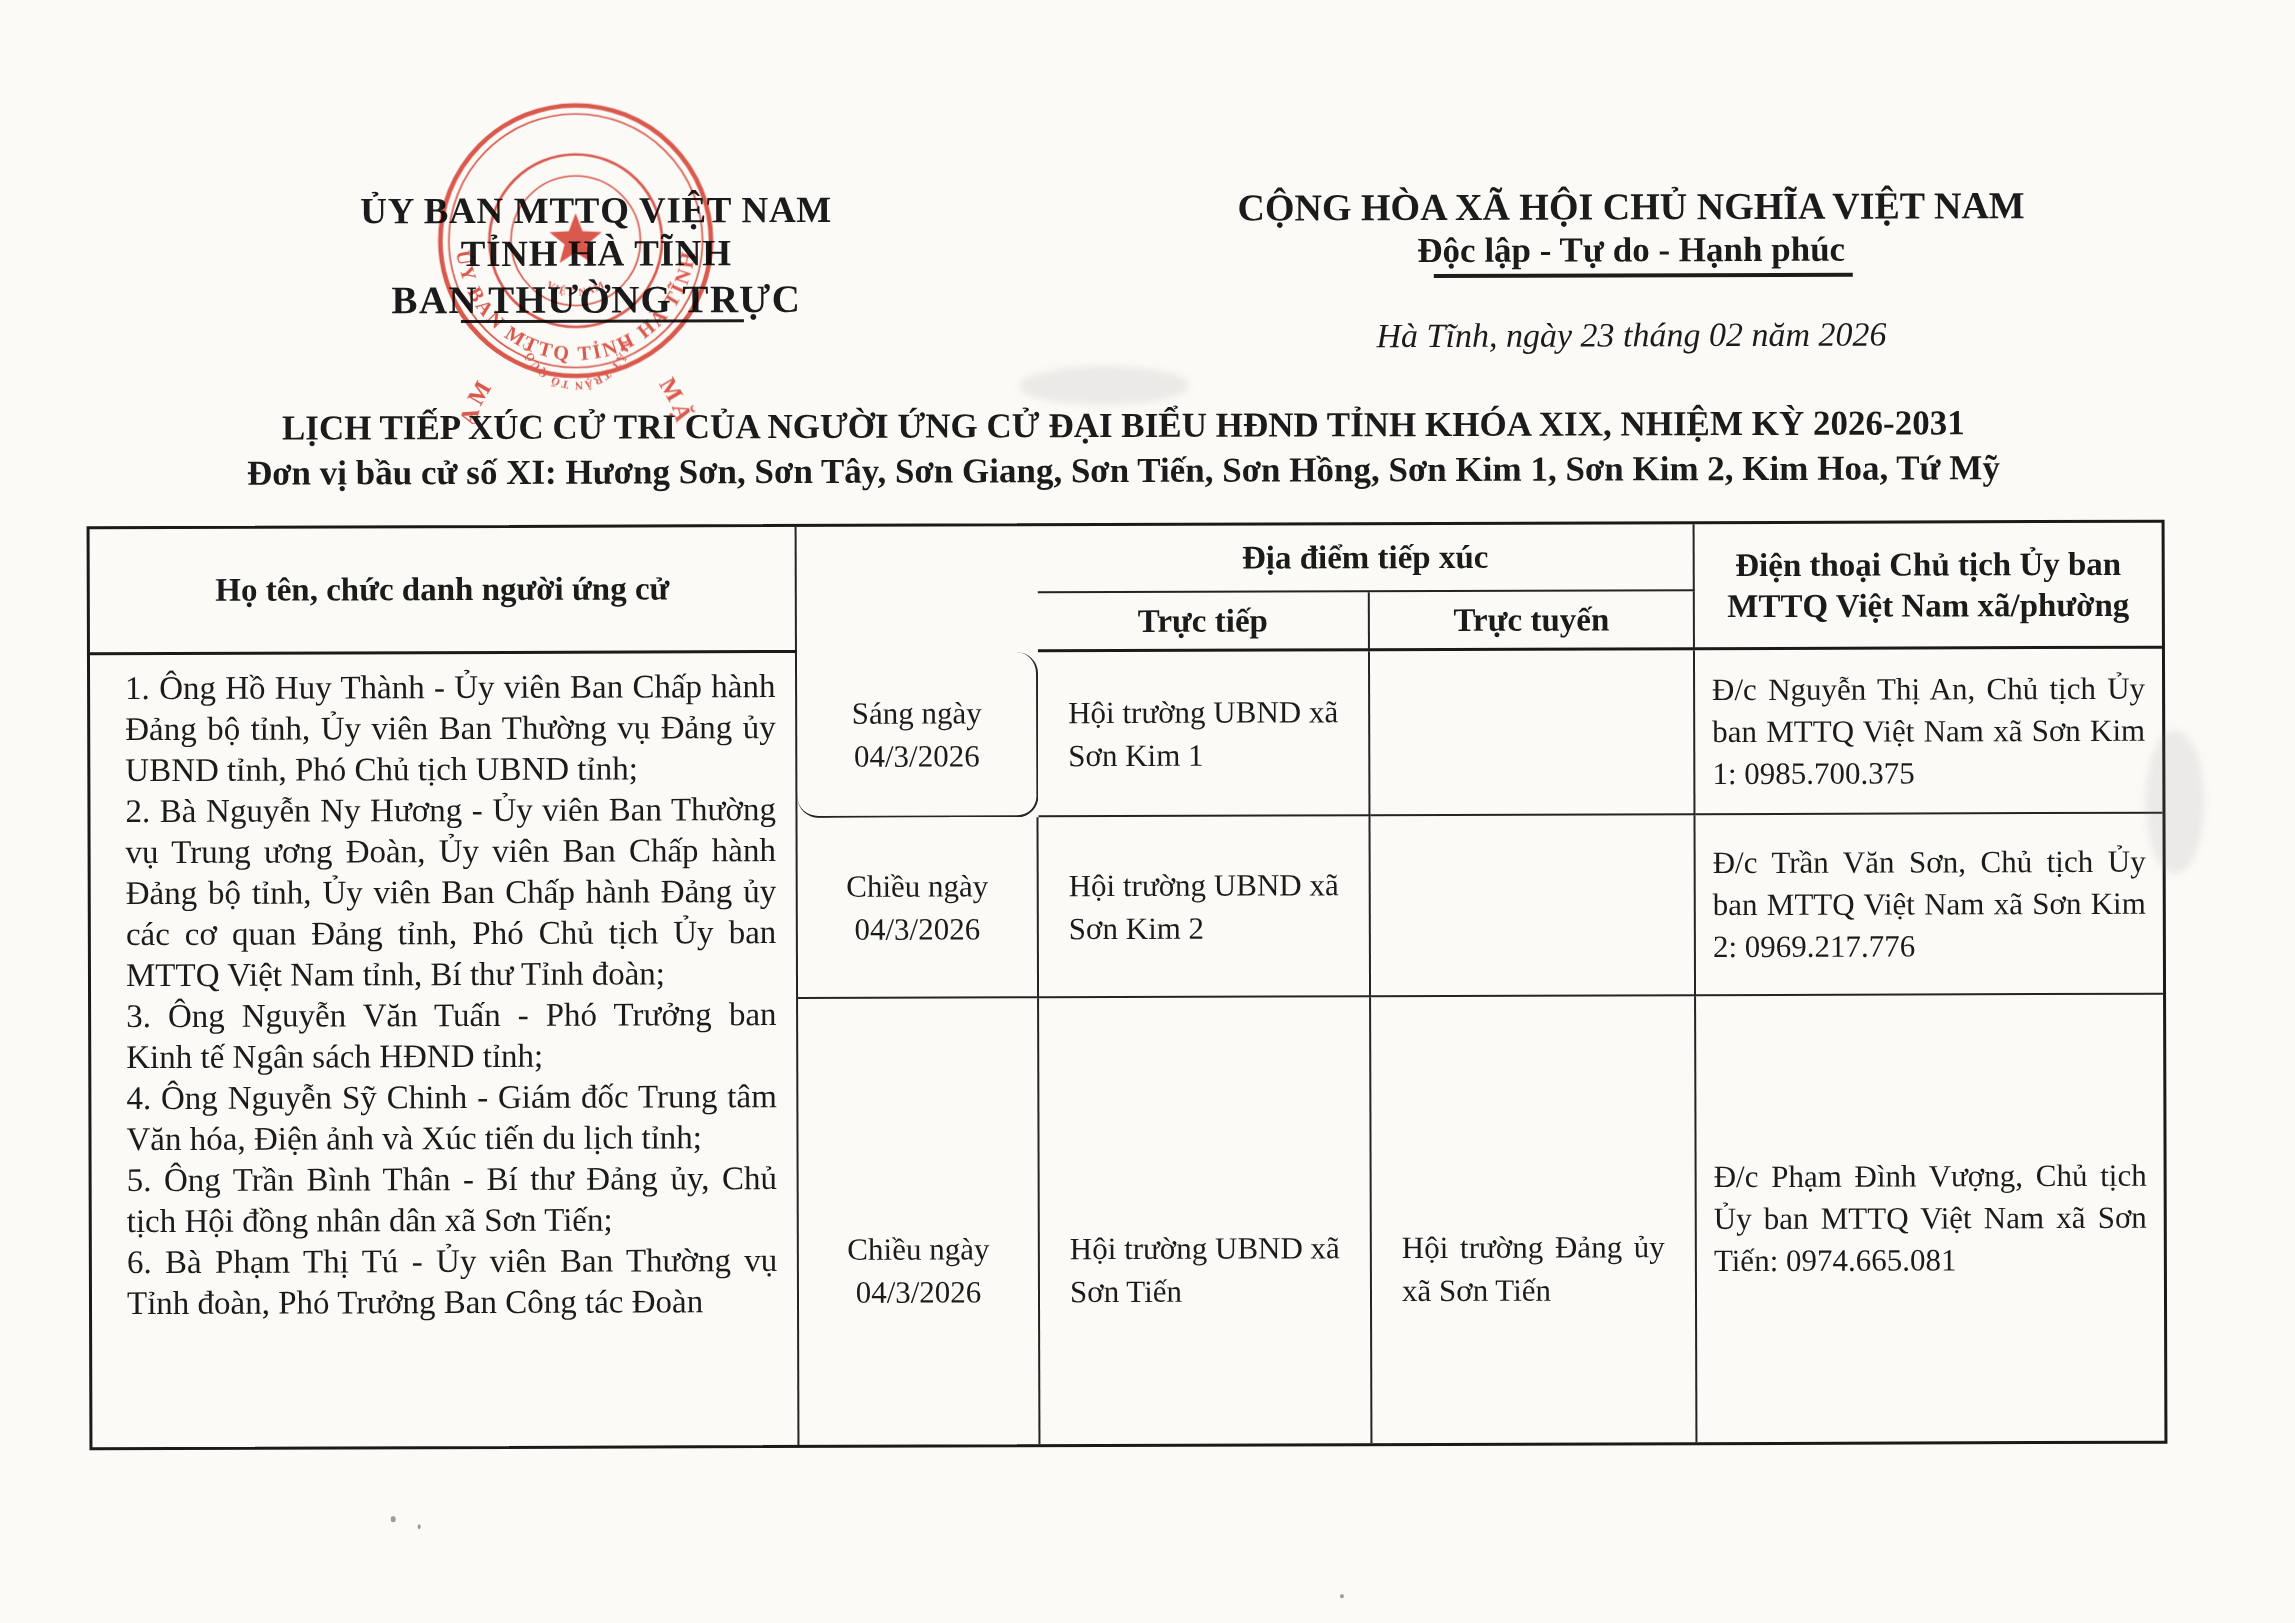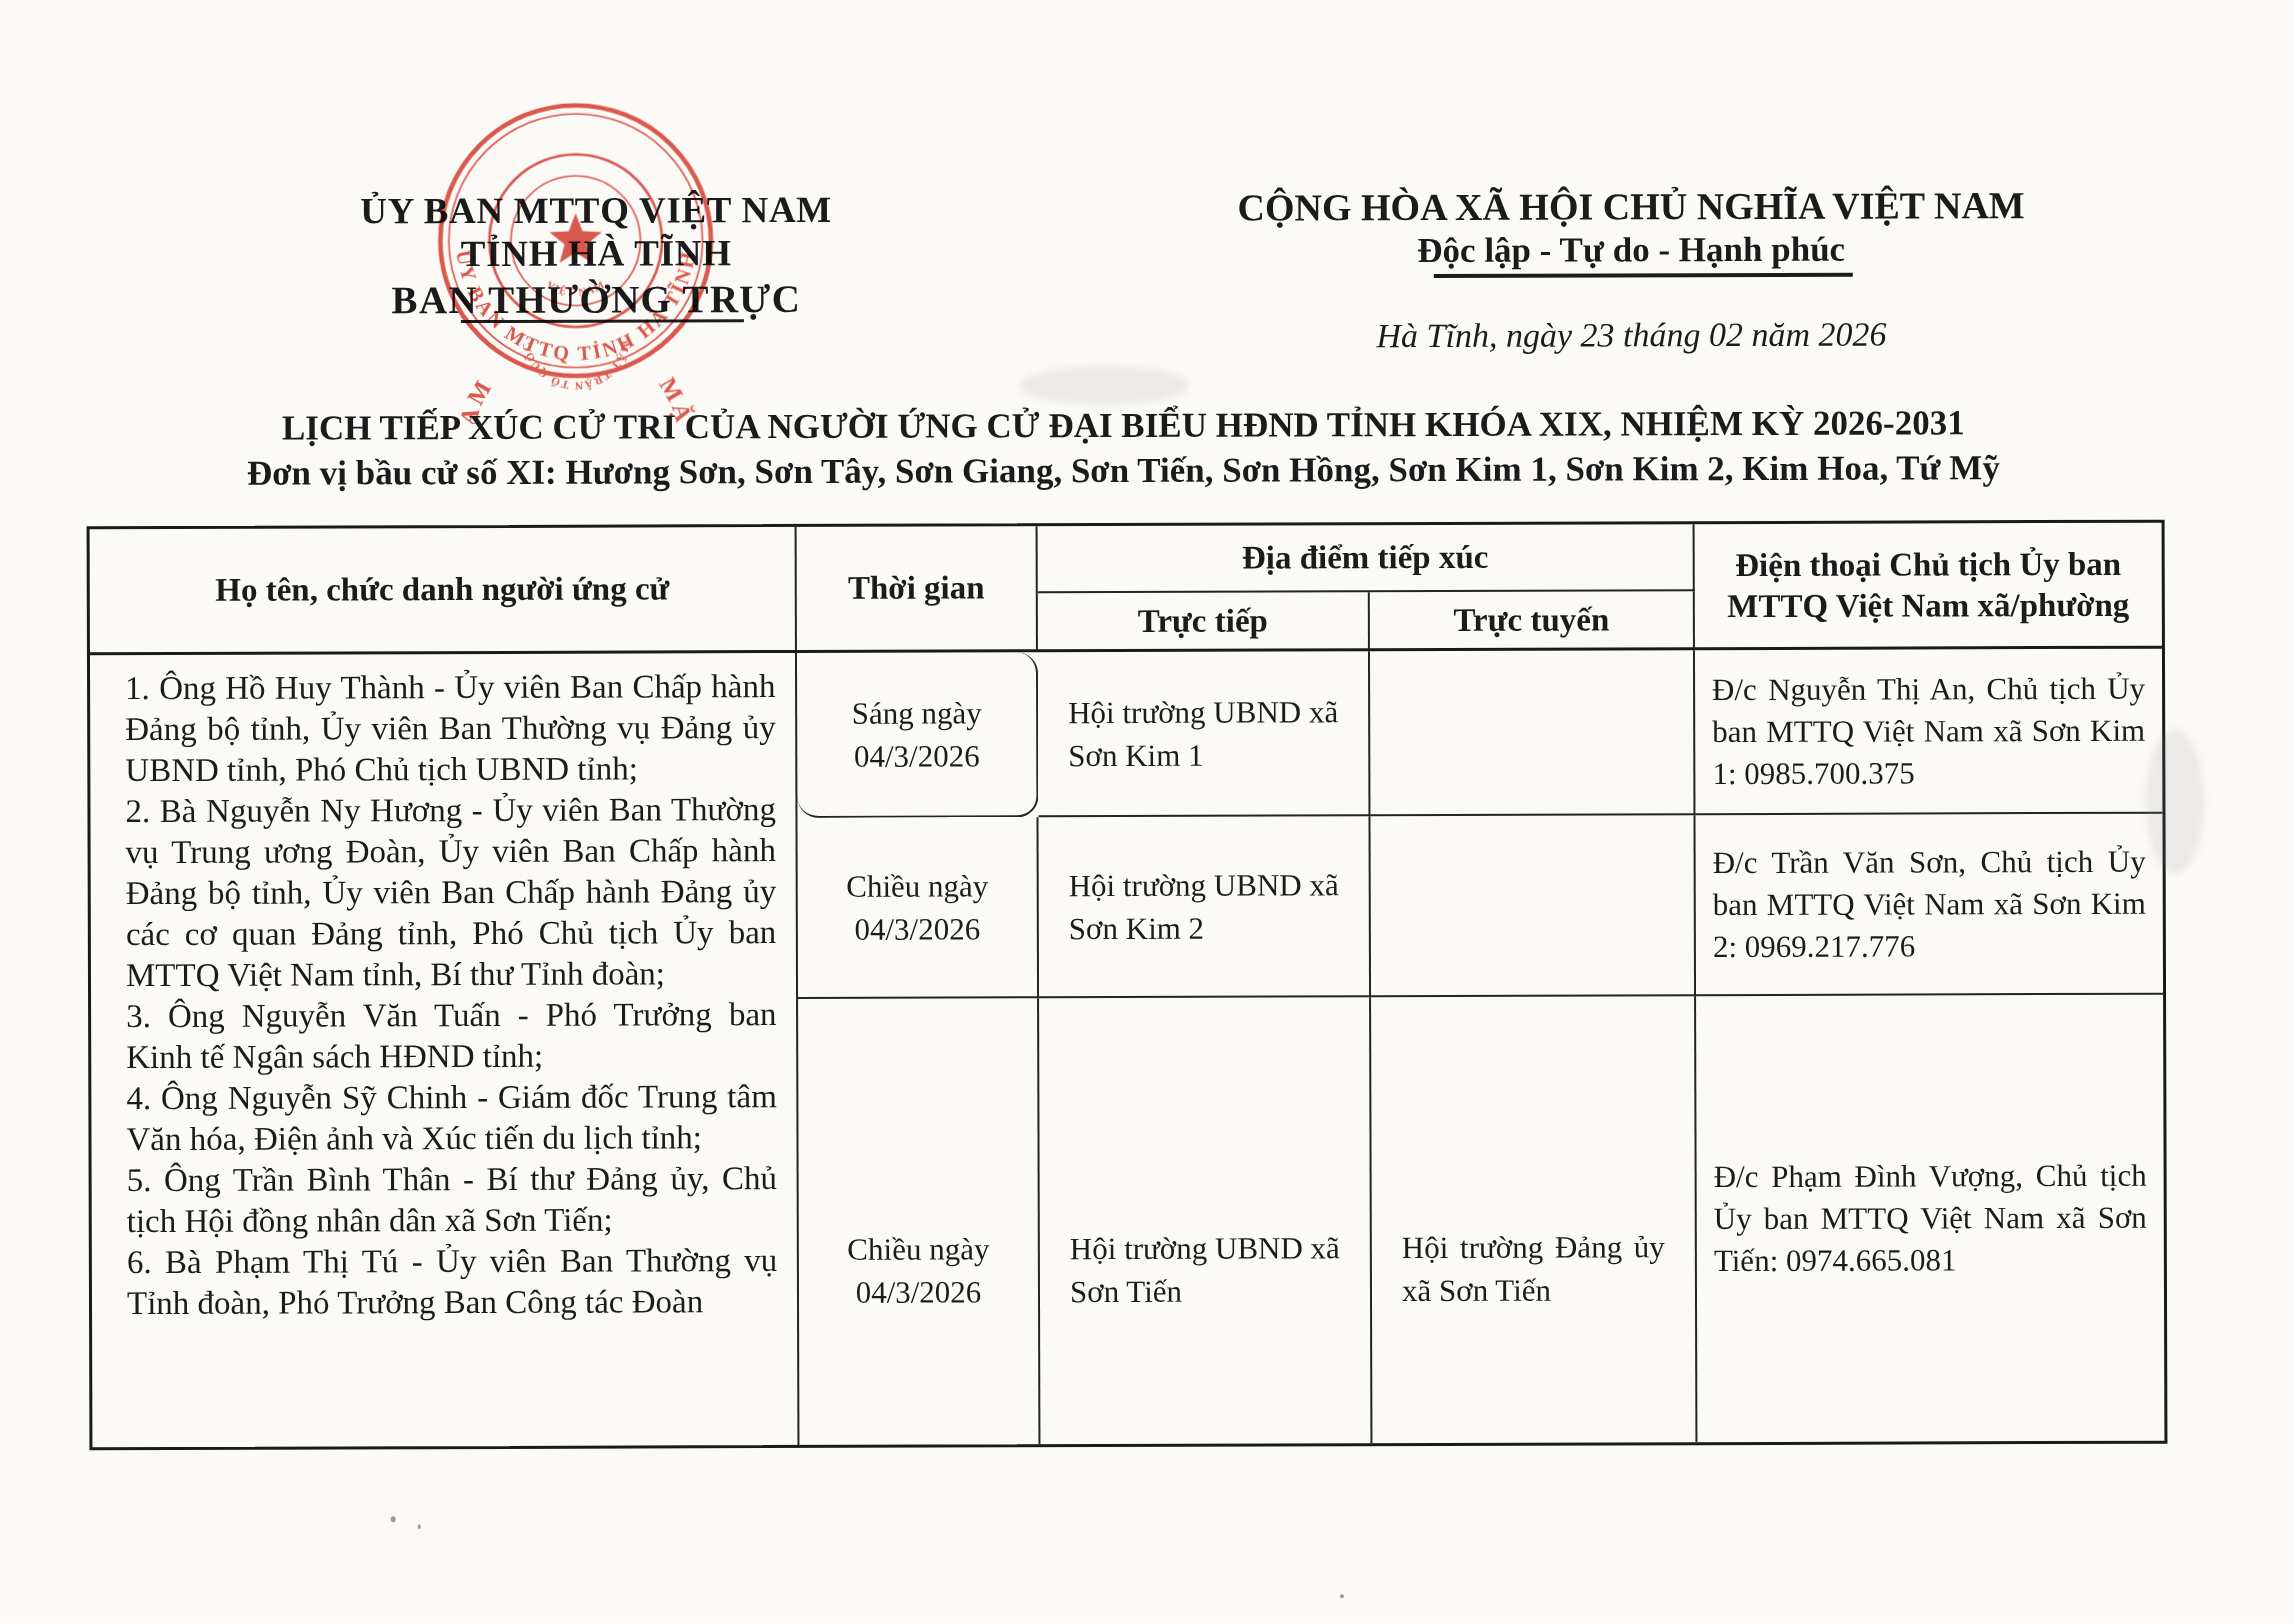--- a/index.html
+++ b/index.html
@@ -106,21 +106,20 @@
     </text>
     <path fill="#d23b2e" d="M 0,-42 L 10.5,-14.5 L 40,-13 L 17,5.6 L 24.7,34 L 0,17.8 L -24.7,34 L -17,5.6 L -40,-13 L -10.5,-14.5 Z"></path>
   </svg>
 
   <div class="title1">LỊCH TIẾP XÚC CỬ TRI CỦA NGƯỜI ỨNG CỬ ĐẠI BIỂU HĐND TỈNH KHÓA XIX, NHIỆM KỲ 2026-2031</div>
   <div class="title2">Đơn vị bầu cử số XI: Hương Sơn, Sơn Tây, Sơn Giang, Sơn Tiến, Sơn Hồng, Sơn Kim 1, Sơn Kim 2, Kim Hoa, Tứ Mỹ</div>
 
   <div class="tbl">
 
     <div class="cell h br bbh" style="grid-area:1/1/3/2;">Họ tên, chức danh người ứng cử</div>
-    <div class="cell h br bbh" style="grid-area:1/2/3/3;">Thời gian</div>
     <div class="cell h br bb" style="grid-area:1/3/2/5;">Địa điểm tiếp xúc</div>
     <div class="cell h br bbh" style="grid-area:2/3/3/4;">Trực tiếp</div>
     <div class="cell h br bbh" style="grid-area:2/4/3/5;">Trực tuyến</div>
     <div class="cell h bbh" style="grid-area:1/5/3/6;padding:0 26px;">Điện thoại Chủ tịch Ủy ban MTTQ Việt Nam xã/phường</div>
 
     <div class="cell candidates-cell br" style="grid-area:3/1/6/2;">
       <p>1. Ông Hồ Huy Thành - Ủy viên Ban Chấp hành Đảng bộ tỉnh, Ủy viên Ban Thường vụ Đảng ủy UBND tỉnh, Phó Chủ tịch UBND tỉnh;</p>
       <p>2. Bà Nguyễn Ny Hương - Ủy viên Ban Thường vụ Trung ương Đoàn, Ủy viên Ban Chấp hành Đảng bộ tỉnh, Ủy viên Ban Chấp hành Đảng ủy các cơ quan Đảng tỉnh, Phó Chủ tịch Ủy ban MTTQ Việt Nam tỉnh, Bí thư Tỉnh đoàn;</p>
       <p>3. Ông Nguyễn Văn Tuấn - Phó Trưởng ban Kinh tế Ngân sách HĐND tỉnh;</p>
       <p>4. Ông Nguyễn Sỹ Chinh - Giám đốc Trung tâm Văn hóa, Điện ảnh và Xúc tiến du lịch tỉnh;</p>

